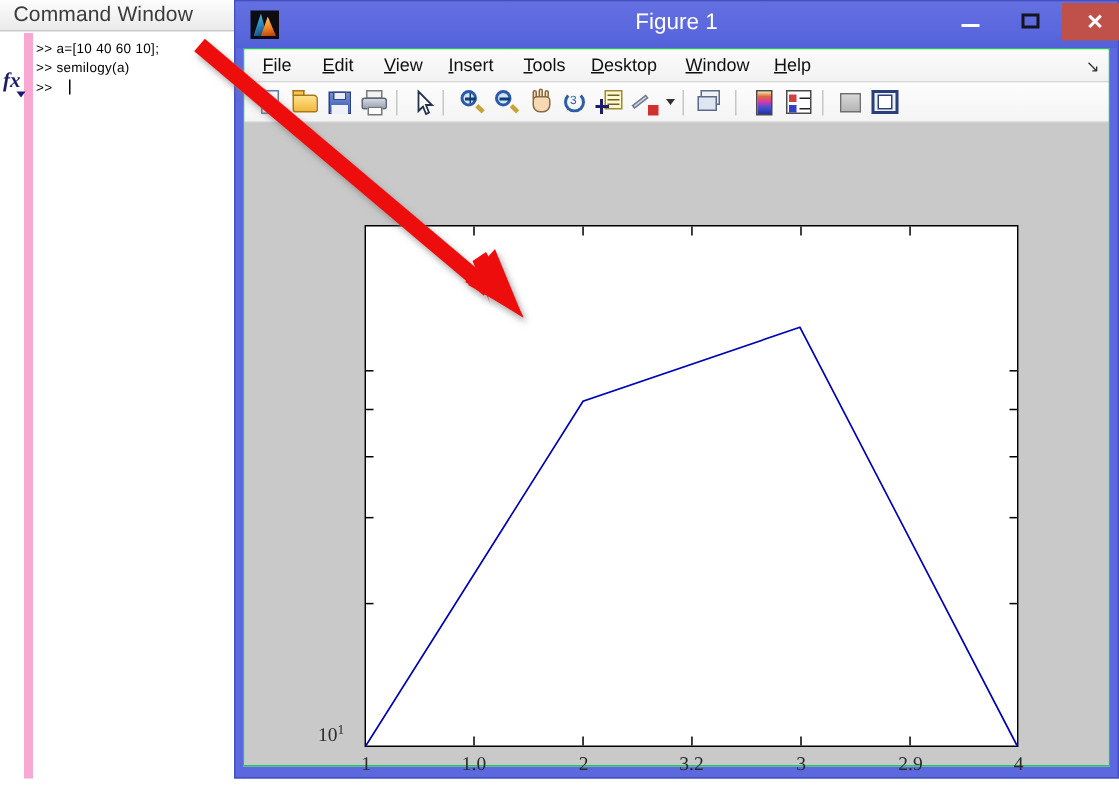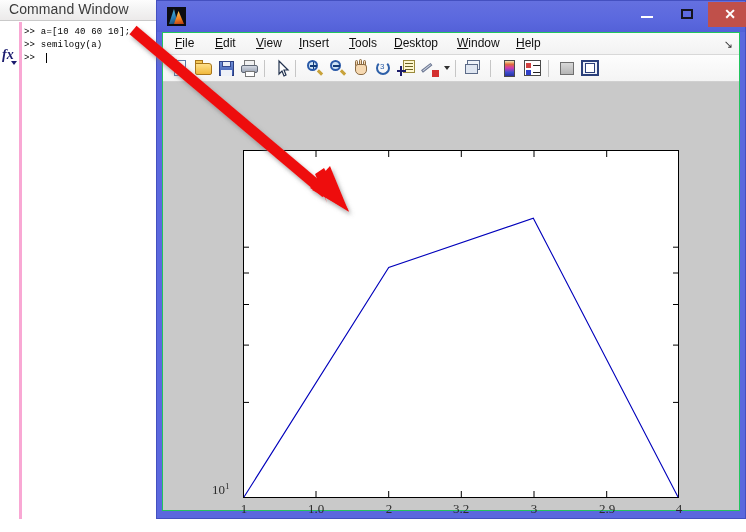--- a/index.html
+++ b/index.html
@@ -43,42 +43,42 @@
     position: absolute; left: 0; top: 22px;
     width: 163px; height: 497px;
     background: #ffffff;
     border-right: 1px solid #cfcfcf;
     box-sizing: border-box;
   }
   #cmd-gutter {
     position: absolute; left: 0; top: 0;
     width: 22px; height: 497px;
     background: #ffffff;
-    border-right: 3px solid #f9a8d4;
+    border-right: 6px solid #f9a8d4;
     box-sizing: border-box;
   }
   #fx-icon {
     position: absolute; left: 2px; top: 26px;
     font-family: "Liberation Serif", serif;
     font-style: italic;
     font-weight: bold;
     font-size: 14px;
     color: #1b1b6e;
     line-height: 1;
   }
   #fx-caret {
     position: absolute; left: 11px; top: 39px;
     width: 0; height: 0;
     border-left: 3px solid transparent;
     border-right: 3px solid transparent;
     border-top: 4px solid #1b1b6e;
   }
   .cmd-line {
     position: absolute; left: 24px;
-    font-family: Liberation Mono, monospace;
+    font-family: Liberation Sans, sans-serif;
     font-size: 9px;
     color: #000000;
     white-space: pre;
     letter-spacing: 0.2px;
   }
   #cmd-line-1 { top: 5px; }
   #cmd-line-2 { top: 18px; }
   #cmd-line-3 { top: 31px; }
   #cmd-caret {
     position: absolute; left: 46px; top: 31px;
@@ -422,20 +422,21 @@
     </div>
   </div>
 
   <div id="figure-window">
 
     <div id="figure-titlebar">
       <div id="matlab-logo">
         <div class="wave-a"></div>
         <div class="wave-b"></div>
       </div>
+      <div id="figure-title-text">Figure 1</div>
 
       <div class="win-btn" id="btn-minimize">
         <div class="glyph"></div>
       </div>
       <div class="win-btn" id="btn-maximize">
         <div class="glyph"></div>
       </div>
       <div class="win-btn" id="btn-close">
         <div class="glyph">✕</div>
       </div>

